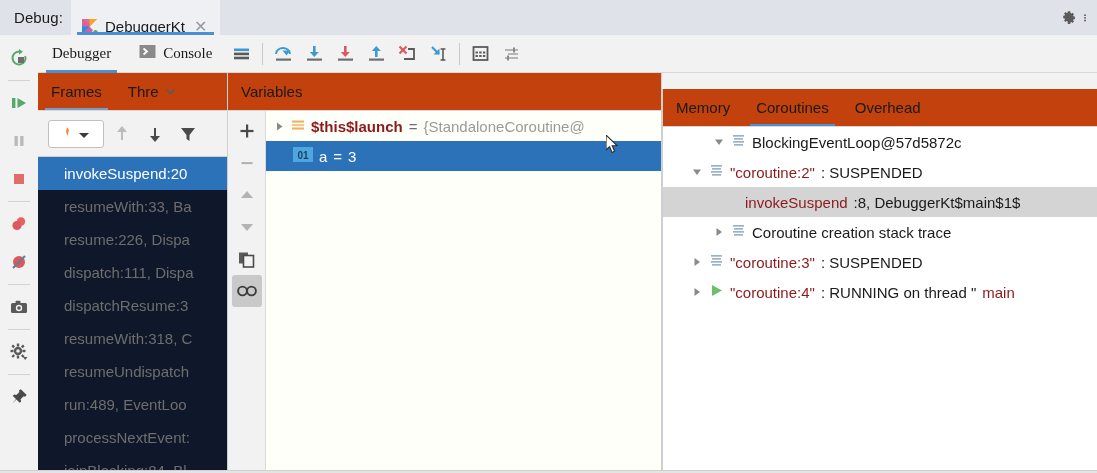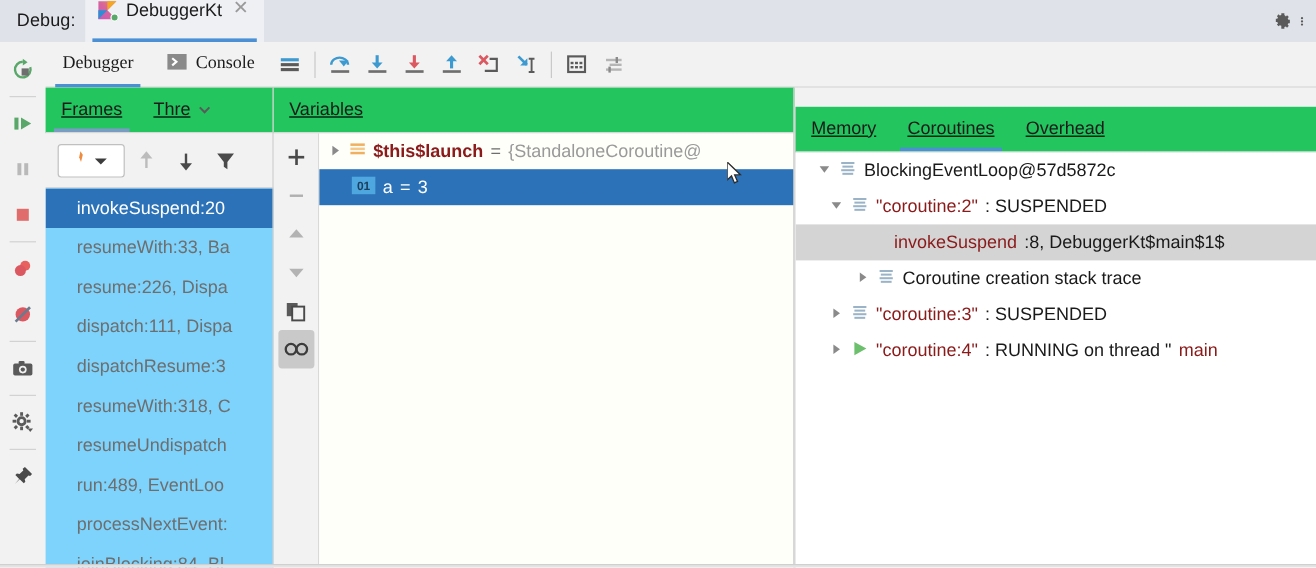--- a/index.html
+++ b/index.html
@@ -16,21 +16,21 @@
   .titlebar {
     position: absolute; left: 0; top: 0; width: 1097px; height: 35px;
     background: #dfe2e8;
     display: flex; align-items: center;
   }
   .debug-label {
     font-size: 15px; color: #1a1a1a; padding-left: 14px; padding-right: 8px;
     letter-spacing: .1px;
   }
   .run-tab {
-    position: relative; display: flex; align-items: flex-start; gap: 7px;
+    position: relative; display: flex; align-items: flex-end; gap: 7px;
     height: 35px; padding: 0 11px 0 10px;
     background: #eef0f3;
   }
   .run-tab::after {
     content: ""; position: absolute; left: 6px; right: 6px; bottom: 0;
     height: 3px; background: #4b8fd4;
   }
   .kotlin-icon { position: relative; width: 17px; height: 17px; flex: none; }
   .tab-title { font-size: 15px; color: #1a1a1a; }
   .tab-close {
@@ -71,24 +71,23 @@
   }
   .tb-tab.active::after {
     content: ""; position: absolute; left: 8px; right: 8px; bottom: 0;
     height: 3px; background: #4b8fd4;
   }
   .tb-btn { width: 31px; height: 38px; display: flex; align-items: center; justify-content: center; }
   .tb-sep { width: 1px; height: 22px; background: #c9c9c9; margin: 0 5px; }
 
   
   .panel-tabs {
-    display: flex; align-items: flex-end; height: 38px;
-    background: #22c55e; border-bottom: 1px solid #d7d7d7;
+    display: flex; align-items: center; height: 38px;
+    background: #c2410c; border-bottom: 1px solid #d7d7d7;
     overflow: hidden;
-    text-decoration: underline;
   }
   .ptab {
     position: relative; font-size: 15px; color: #1a1a1a;
     height: 38px; display: flex; align-items: center; padding: 0 13px;
     white-space: nowrap;
   }
   .ptab.active::after {
     content: ""; position: absolute; left: 7px; right: 7px; bottom: 0;
     height: 3px; background: #7a9cc2;
   }
@@ -105,21 +104,21 @@
     padding-left: 10px; background: #f2f2f2;
     border-bottom: 1px solid #cfcfcf;
   }
   .thread-combo {
     width: 56px; height: 28px; background: #fff;
     border: 1px solid #c0c0c0; border-radius: 3px;
     display: flex; align-items: center; justify-content: center; gap: 4px;
   }
   .ft-btn { width: 31px; height: 30px; display: flex; align-items: center; justify-content: center; }
   .frames-list {
-    flex: 1; background: #7dd3fc; overflow: hidden; position: relative;
+    flex: 1; background: #0f172a; overflow: hidden; position: relative;
   }
   .frame-row {
     height: 33px; display: flex; align-items: center;
     padding-left: 26px; font-size: 15px; color: #6e6e6e;
     white-space: nowrap;
   }
   .frame-row.selected { background: #2c72b8; color: #ffffff; }
 
   
   .vars-panel {
@@ -584,21 +583,21 @@
       <div class="ptab coroutines active">
         <span>Coroutines</span>
       </div>
       <div class="ptab">
         <span>Overhead</span>
       </div>
     </div>
 
     <div class="coro-tree">
 
-      <div class="coro-row" style="padding-left:18px;">
+      <div class="coro-row" style="padding-left:2px;margin-left:48px;">
         <span>
           <svg width="12" height="12" viewBox="0 0 12 12">
             <polygon points="2,3.5 10,3.5 6,9" fill="#8a8a8a"></polygon>
           </svg>
         </span>
         <span>
           <svg width="15" height="15" viewBox="0 0 15 15">
             <g fill="#9bb3c7">
               <rect x="2" y="2" width="11" height="1.7"></rect>
                 <rect x="3" y="5" width="9" height="1.7"></rect>

